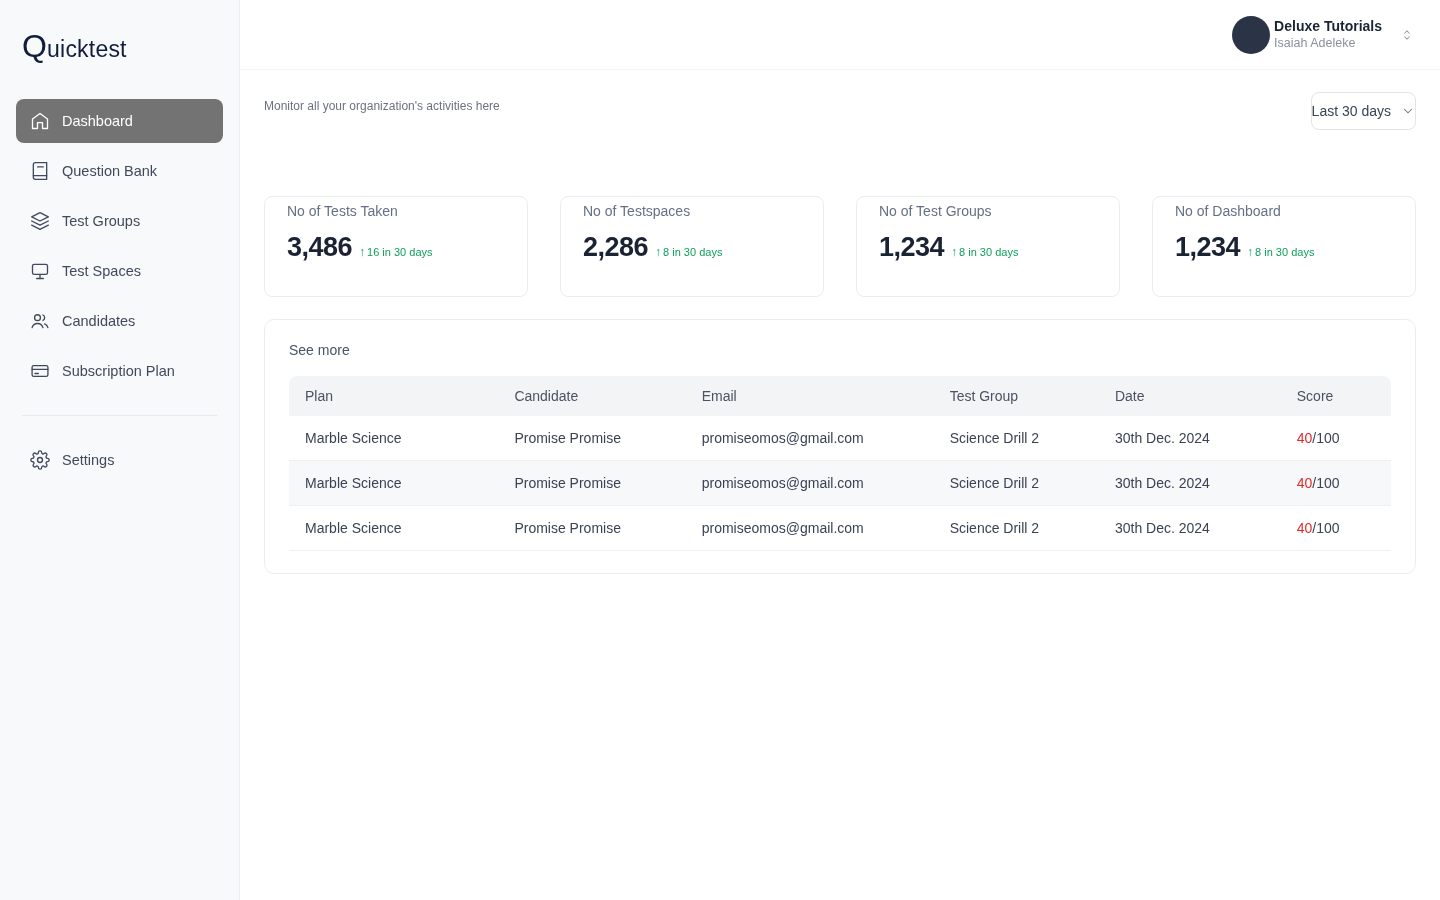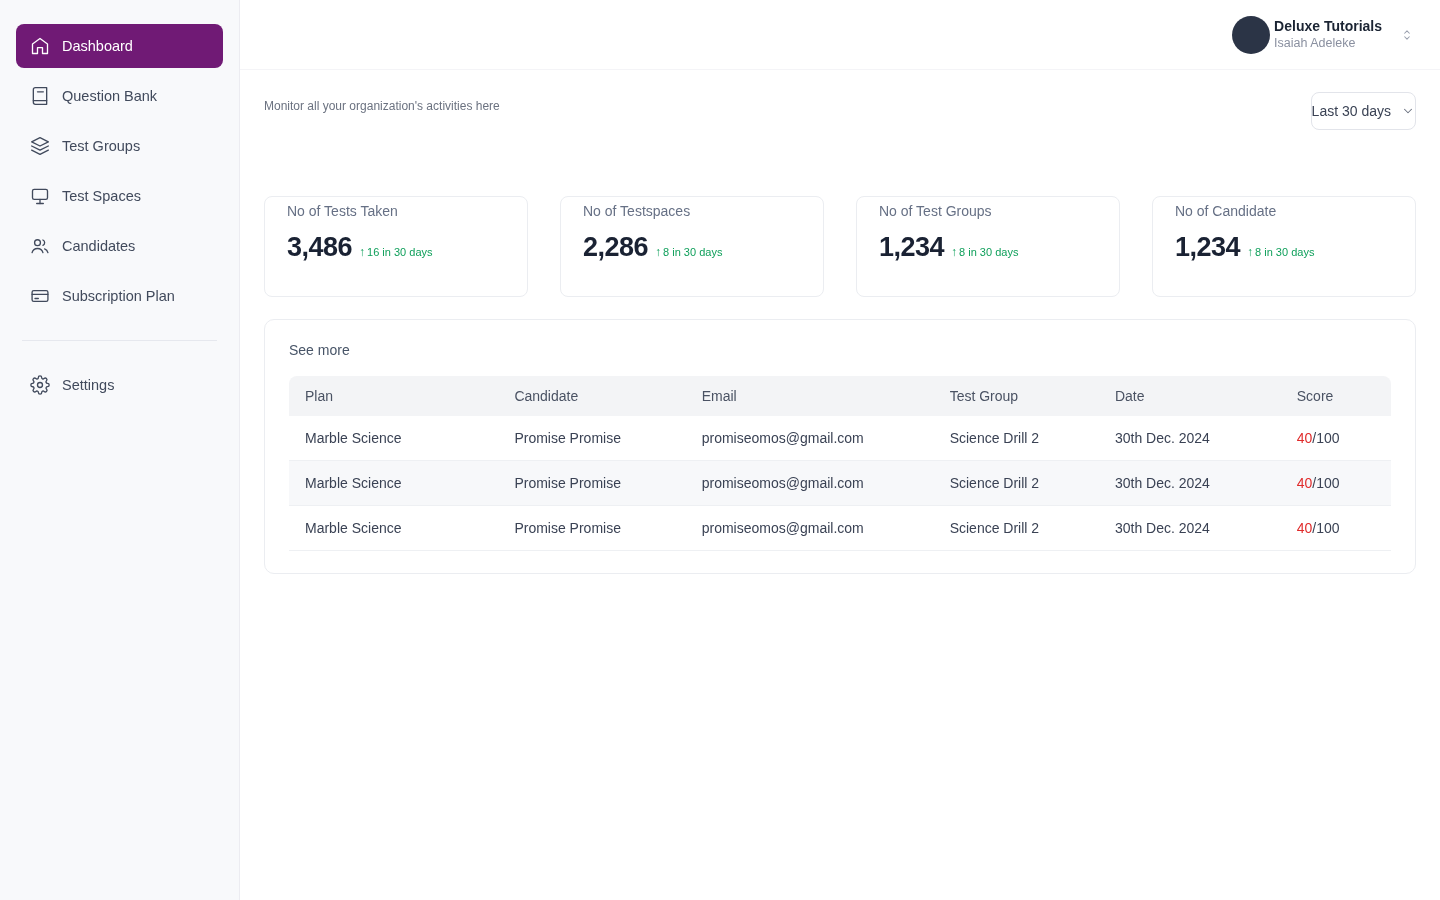--- a/index.html
+++ b/index.html
@@ -26,21 +26,21 @@
   }
   .logo-text::first-letter { font-size: 32px; font-weight: 400; }
   .nav { display: flex; flex-direction: column; gap: 6px; }
   .nav-item {
     display: flex; align-items: center; gap: 12px;
     height: 44px; padding: 0 14px;
     border-radius: 8px;
     color: #414a5c; font-size: 14.5px;
     cursor: pointer;
   }
-  .nav-item.active { background: #701a75; color: #ffffff; font-weight: 500; }
+  .nav-item.active { background: #737373; color: #ffffff; font-weight: 500; }
   .nav-icon { width: 20px; height: 20px; flex-shrink: 0; display: inline-flex; }
   .nav-icon svg { width: 20px; height: 20px; stroke: currentColor; fill: none; stroke-width: 1.6; stroke-linecap: round; stroke-linejoin: round; }
   .sidebar-divider { border: none; border-top: 1px solid #e6e8ee; margin: 16px 6px; }
 
   
   .main { flex: 1; display: flex; flex-direction: column; background: #ffffff; }
   .topbar {
     height: 70px; flex-shrink: 0;
     display: flex; align-items: center; justify-content: flex-end;
     padding: 0 26px;
@@ -106,20 +106,23 @@
   }
   .scores-table tbody tr:nth-child(2) { background: #f7f8fa; }
   .score-num { color: #e02b2b; }
 </style>
 </head>
 <body>
 
 <div class="app">
 
   <aside class="sidebar">
+    <div class="logo">
+      <span class="logo-text">Quicktest</span>
+    </div>
 
     <nav class="nav">
       <div class="nav-item active">
         <span class="nav-icon">
           <svg viewBox="0 0 24 24">
               <path d="M3 9.5 12 3l9 6.5V21h-6v-7h-6v7H3z"></path>
             </svg>
         </span>
         <span>Dashboard</span>
       </div>
@@ -251,21 +254,21 @@
           <div class="stat-label">No of Test Groups</div>
           <div class="stat-value-row">
             <span class="stat-value">1,234</span>
             <span class="stat-delta">
                 <span class="trend-arrow">↑</span>
                 <span>8 in 30 days</span>
               </span>
           </div>
         </div>
         <div class="stat-card">
-          <div class="stat-label">No of Candidate</div>
+          <div class="stat-label">No of Dashboard</div>
           <div class="stat-value-row">
             <span class="stat-value">1,234</span>
             <span class="stat-delta">
                 <span class="trend-arrow">↑</span>
                 <span>8 in 30 days</span>
               </span>
           </div>
         </div>
       </div>
 

